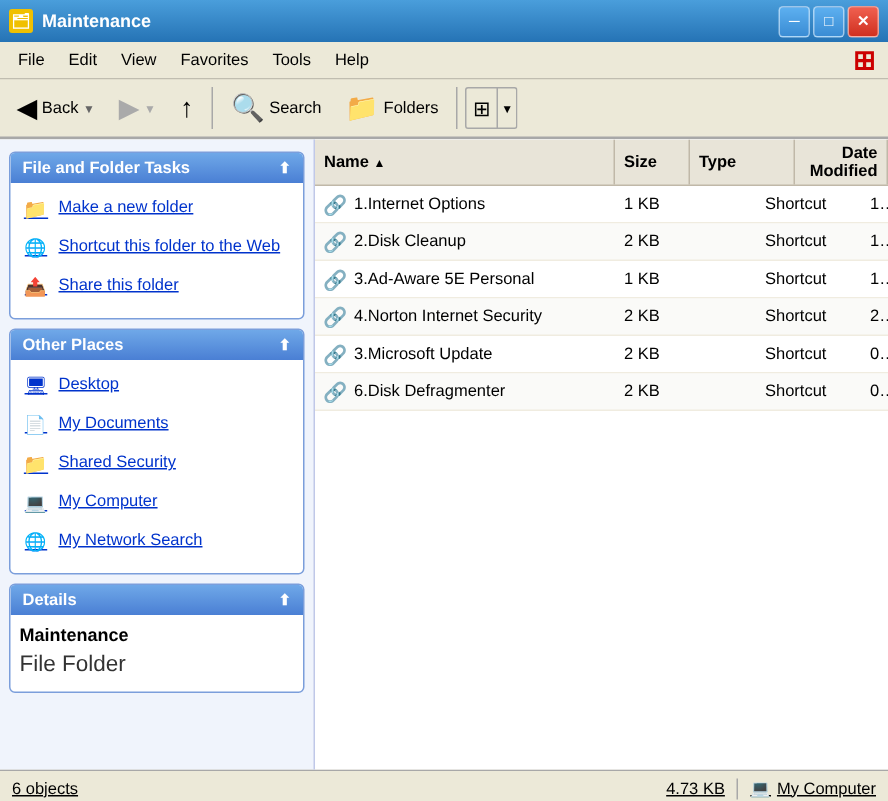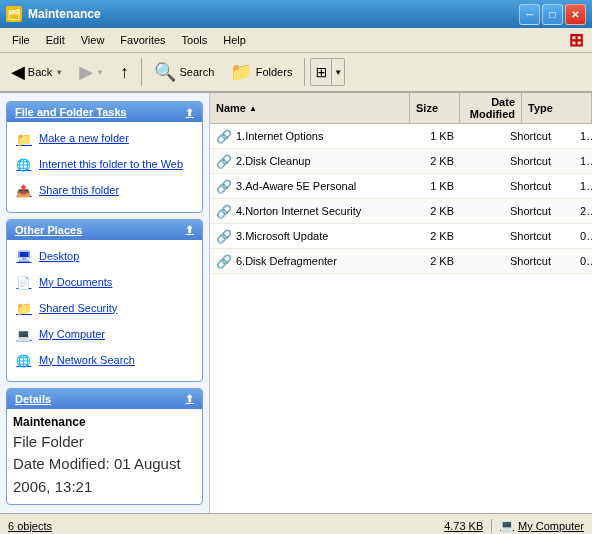--- a/index.html
+++ b/index.html
@@ -94,21 +94,20 @@
     }
     .panel-header {
       background: linear-gradient(to bottom, #6fa8e8 0%, #4a7fd4 100%);
       color: white;
       font-weight: bold;
       font-size: 11px;
       padding: 4px 8px;
       display: flex;
       align-items: center;
       justify-content: space-between;
-      text-decoration: underline;
     }
     .panel-header-collapse { font-size: 10px; cursor: pointer; }
     .panel-body { padding: 6px 6px; }
     .panel-link {
       display: flex; align-items: flex-start; gap: 6px;
       padding: 3px 2px; cursor: pointer; color: #0033cc;
       text-decoration: underline; font-size: 11px; line-height: 1.3;
       margin-bottom: 2px;
     }
     .link-icon { width: 18px; height: 18px; min-width: 18px; border-radius: 2px; display: flex; align-items: center; justify-content: center; font-size: 12px; }
@@ -151,21 +150,21 @@
     .file-row {
       display: flex;
       align-items: center;
       padding: 2px 0;
       border-bottom: 1px solid #f0ece0;
       cursor: pointer;
     }
     .file-row:nth-child(even) { background: #fafaf8; }
     .file-cell { padding: 2px 6px; font-size: 11px; overflow: hidden; text-overflow: ellipsis; white-space: nowrap; }
     .file-cell-name { width: 200px; display: flex; align-items: center; gap: 4px; }
-    .file-cell-size { width: 50px; text-align: right; }
+    .file-cell-size { width: 50px; }
     .file-cell-type { width: 70px; margin-left: 44px; }
     .file-cell-date { flex: 1; }
     .file-icon { width: 16px; height: 16px; display: flex; align-items: center; justify-content: center; font-size: 12px; }
 
     
     .status-bar {
       height: 24px;
       background: #ece9d8;
       border-top: 1px solid #a8a8a8;
       display: flex;
@@ -250,21 +249,21 @@
         <span>File and Folder Tasks</span>
         <span class="panel-header-collapse">⬆</span>
       </div>
       <div class="panel-body">
         <div class="panel-link">
           <span class="link-icon folder-icon">📁</span>
           <span>Make a new folder</span>
         </div>
         <div class="panel-link">
           <span class="link-icon">🌐</span>
-          <span>Internet this folder to the Web</span>
+          <span>Shortcut this folder to the Web</span>
         </div>
         <div class="panel-link">
           <span class="link-icon">📤</span>
           <span>Share this folder</span>
         </div>
       </div>
     </div>
 
     <div class="panel-section">
       <div class="panel-header">
@@ -296,40 +295,39 @@
     </div>
 
     <div class="panel-section">
       <div class="panel-header">
         <span>Details</span>
         <span class="panel-header-collapse">⬆</span>
       </div>
       <div class="panel-body">
         <div class="details-title">Maintenance</div>
         <div class="details-text">File Folder</div>
-        <div class="details-text">Date Modified: 01 August 2006, 13:21</div>
       </div>
     </div>
 
   </div>
 
   <div class="file-list">
     <div class="file-list-header">
       <div class="col-header col-name">
         <span>Name</span>
         <span class="sort-arrow">▲</span>
       </div>
       <div class="col-header col-size">
         <span>Size</span>
       </div>
+      <div class="col-header col-type">
+        <span>Type</span>
+      </div>
       <div class="col-header col-date">
         <span>Date Modified</span>
-      </div>
-      <div class="col-header col-type">
-        <span>Type</span>
       </div>
     </div>
 
     <div id="file-rows">
         <div class="file-row">
       <div class="file-cell file-cell-name">
         <span class="file-icon shortcut-icon">🔗</span>
         <span>1.Internet Options</span>
       </div>
       <div class="file-cell file-cell-size">1 KB</div>

